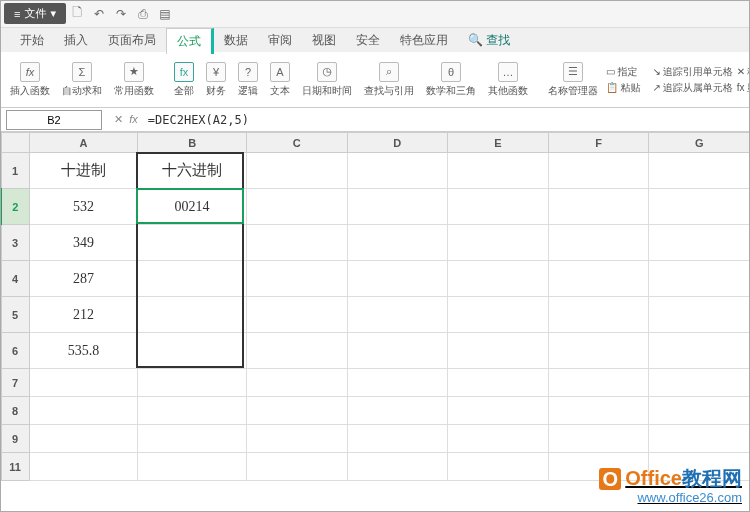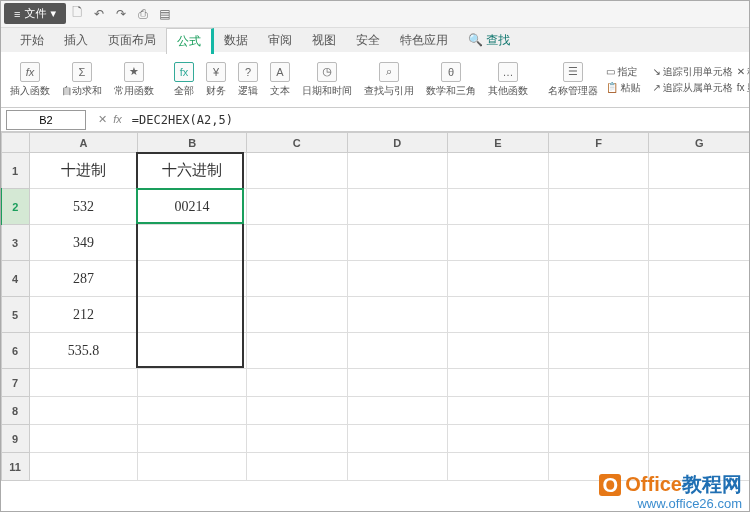--- a/index.html
+++ b/index.html
@@ -16,38 +16,38 @@
 .ribbon { height: 56px; background: #fff; border-bottom: 1px solid #ccc; display: flex; align-items: center; padding: 2px 6px; font-size: 10px; color: #555; gap: 4px; overflow: hidden; }
 .rgroup { display: flex; flex-direction: column; align-items: center; padding: 0 4px; gap: 2px; }
 .ricon { width: 20px; height: 20px; border: 1px solid #bbb; border-radius: 2px; display: flex; align-items: center; justify-content: center; font-size: 11px; color: #666; background: #fafafa; }
 .ricon.green { border-color: #3a9; color: #3a9; }
 .rlabel { font-size: 10px; color: #555; white-space: nowrap; }
 .sep { width: 1px; height: 40px; background: #ddd; margin: 0 2px; }
 .rtext { font-size: 10px; color: #555; display: flex; align-items: center; gap: 2px; white-space: nowrap; }
 .rstack { display: flex; flex-direction: column; gap: 2px; }
 
 .formula-bar { height: 24px; border-bottom: 1px solid #ccc; display: flex; align-items: center; font-size: 11px; background: #fff; }
-.name-box { width: 80px; height: 20px; border: 1px solid #999; margin: 0 6px; display: flex; align-items: center; justify-content: center; font-size: 11px; }
+.name-box { width: 96px; height: 20px; border: 1px solid #999; margin: 0 6px; display: flex; align-items: center; justify-content: center; font-size: 11px; }
 .fb-icons { color: #888; padding: 0 6px; display: flex; gap: 6px; }
 .formula-input { flex: 1; padding: 0 4px; font-family: Consolas, monospace; font-size: 12px; color: #333; }
 
 .grid { position: relative; background: #fff; }
 table { border-collapse: collapse; width: 100%; table-layout: fixed; }
 .col-hdr { background: #f0f0f0; border: 1px solid #ccc; font-size: 11px; color: #555; text-align: center; height: 20px; }
 .row-hdr { background: #f0f0f0; border: 1px solid #ccc; font-size: 11px; color: #555; text-align: center; width: 28px; }
 .row-hdr.sel { background: #d4e8d4; border-left: 2px solid #1a9e5c; color: #1a9e5c; }
 .col-hdr.corner { width: 28px; }
 td.cell { border: 1px solid #ddd; height: 36px; text-align: center; font-size: 14px; color: #333; font-family: SimSun, serif; }
 td.cell.hdr-cell { font-size: 15px; }
 td.empty { height: 28px; }
 
 .sel-border { position: absolute; border: 2px solid #1a9e5c; pointer-events: none; }
 .thick-border { position: absolute; border: 2px solid #333; pointer-events: none; }
 
-.watermark { position: absolute; right: 8px; bottom: 0; font-size: 14px; text-align: right; line-height: 1.2; }
+.watermark { position: absolute; right: 8px; bottom: 6px; font-size: 14px; text-align: right; line-height: 1.2; text-decoration: underline; }
 .watermark .l1 { color: #e67817; font-weight: bold; font-size: 20px; }
 .watermark .l1 .cn { color: #1f6fb3; }
 .watermark .l2 { color: #3a8cce; font-size: 13px; }
 .wm-icon { display: inline-block; width: 22px; height: 22px; background: #e67817; color: #fff; font-weight: bold; text-align: center; line-height: 22px; border-radius: 3px; margin-right: 4px; vertical-align: middle; }
 
 .frame-border { position: absolute; inset: 0; border: 1px solid #aaa; pointer-events: none; }
 </style>
 </head>
 <body>
 

